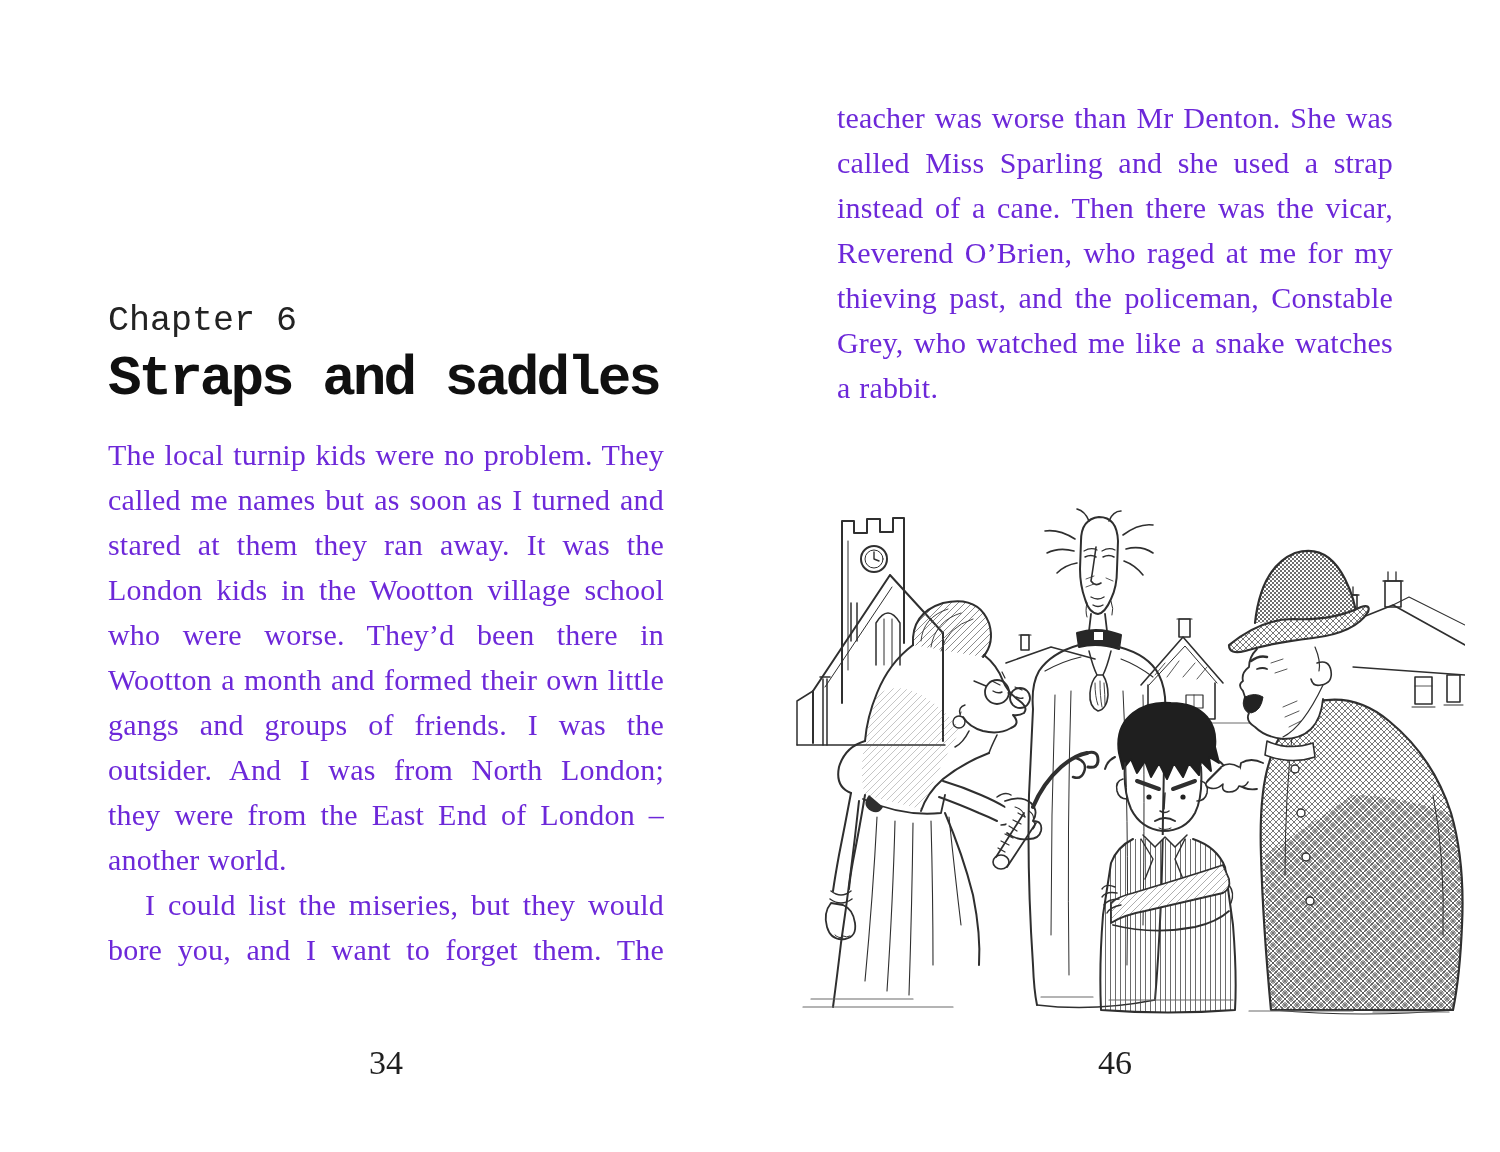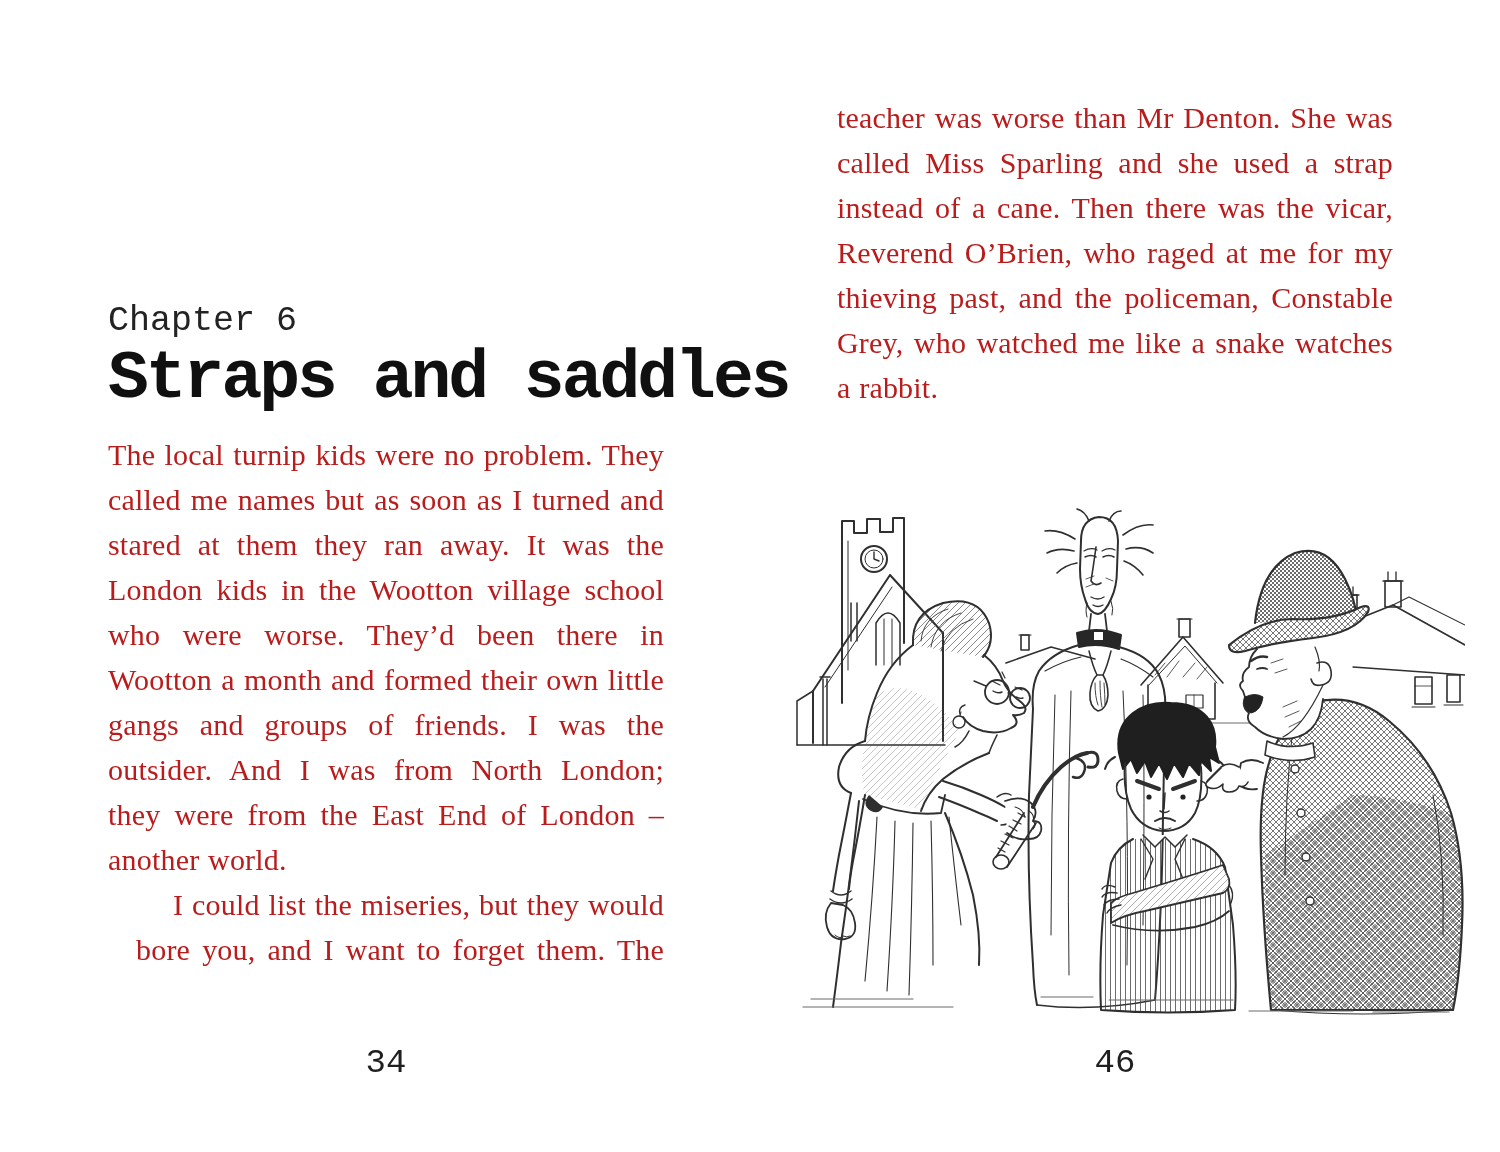--- a/index.html
+++ b/index.html
@@ -12,38 +12,38 @@
   .page-left{left:108px;width:556px;}
   .page-right{left:837px;width:556px;}
 
   .chapter-head{position:absolute;top:300px;left:0;width:100%;color:#1c1c1c;}
   .chapter-label{
     font-family:"Liberation Mono", monospace;
     font-size:35px;line-height:42px;letter-spacing:0px;color:#232323;
   }
   .chapter-title{
     font-family:"Liberation Mono", monospace;font-weight:bold;
-    font-size:68px;line-height:62px;letter-spacing:-3px;color:#101010;
+    font-size:56px;line-height:62px;letter-spacing:-3px;color:#101010;
     margin:6px 0 0 0;white-space:nowrap;
   }
 
   .text-block{position:absolute;left:0;width:556px;}
   .page-left  .text-block{top:432px;}
   .page-right .text-block{top:95px;}
 
   .body-text{
-    margin:0;font-size:30px;line-height:45px;color:#b91c1c;
+    margin:0;font-size:30px;line-height:45px;color:#6d28d9;
     text-align:justify;letter-spacing:0.2px;word-spacing:1px;
   }
   .body-text.indent{text-indent:37px;}
-  .body-text.continues{text-align-last:justify;margin-left:28px;}
+  .body-text.continues{text-align-last:justify;}
 
   .page-number{
     position:absolute;top:1044px;left:0;width:100%;text-align:center;
-    font-family:Liberation Mono, monospace;font-size:34px;color:#1f1f1f;
+    font-family:Liberation Serif, serif;font-size:34px;color:#1f1f1f;
   }
 
   .illustration{
     position:absolute;left:-44px;top:495px;width:672px;height:520px;margin:0;
   }
   .illustration svg{display:block;width:672px;height:520px;}
 </style>
 </head>
 <body>
 

